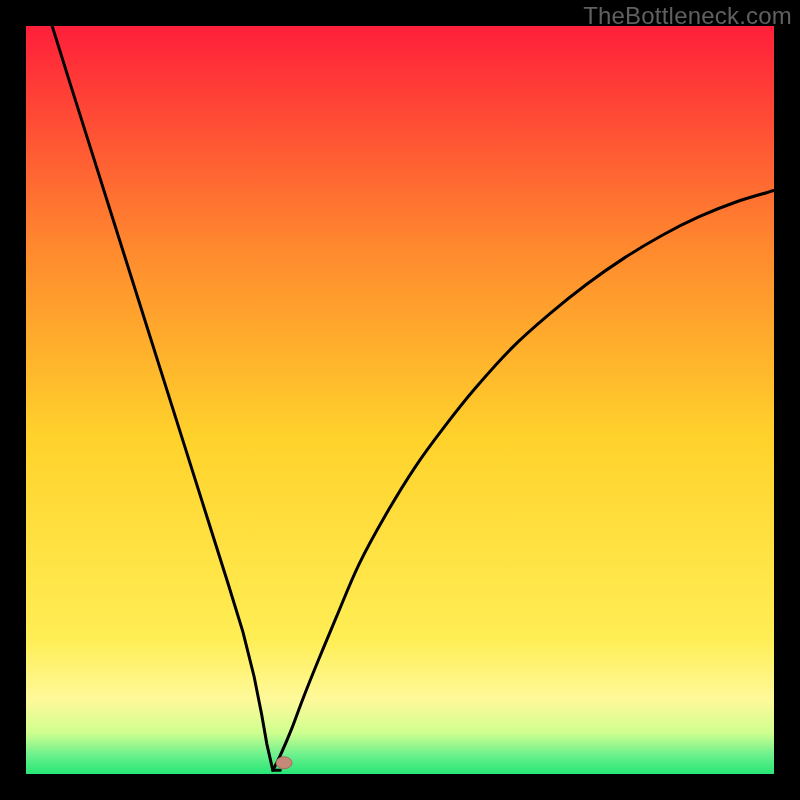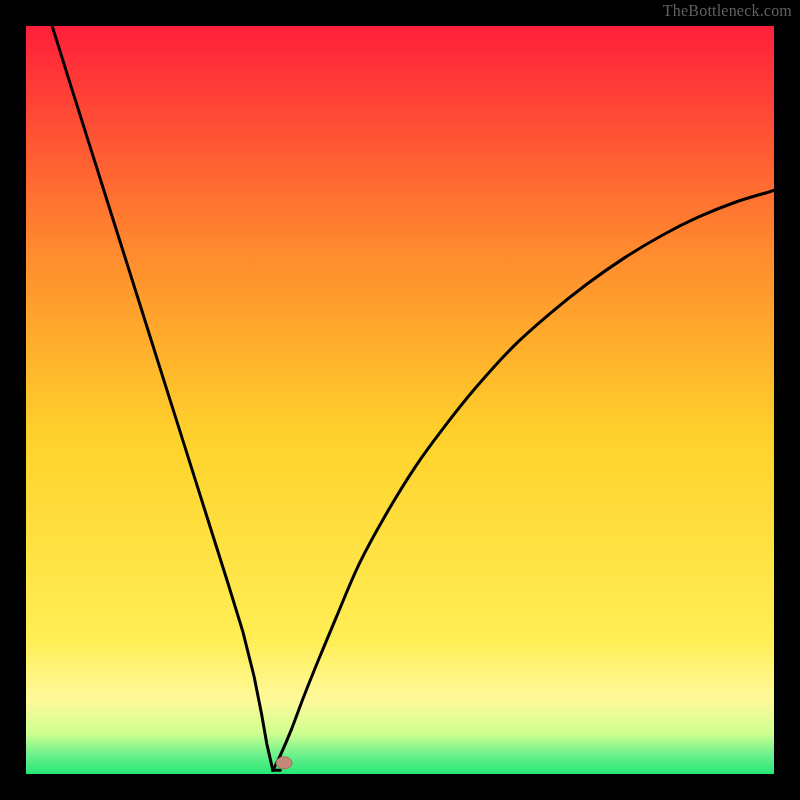--- a/index.html
+++ b/index.html
@@ -30,23 +30,22 @@
   .plot svg {
     position: absolute;
     left: 0;
     top: 0;
   }
   .credit {
     position: absolute;
     top: 2px;
     right: 8px;
     color: #606060;
-    font-size: 16px;
+    font-size: 24px;
     letter-spacing: 0.2px;
-    font-family: Liberation Serif, serif;
   }
 </style>
 </head>
 <body>
 
 <div class="frame">
   <div class="plot">
     <svg id="plot-svg" width="748" height="748" viewBox="0 0 748 748" preserveAspectRatio="none">
         <defs>
           <linearGradient id="bg-grad" x1="0" y1="0" x2="0" y2="1">

